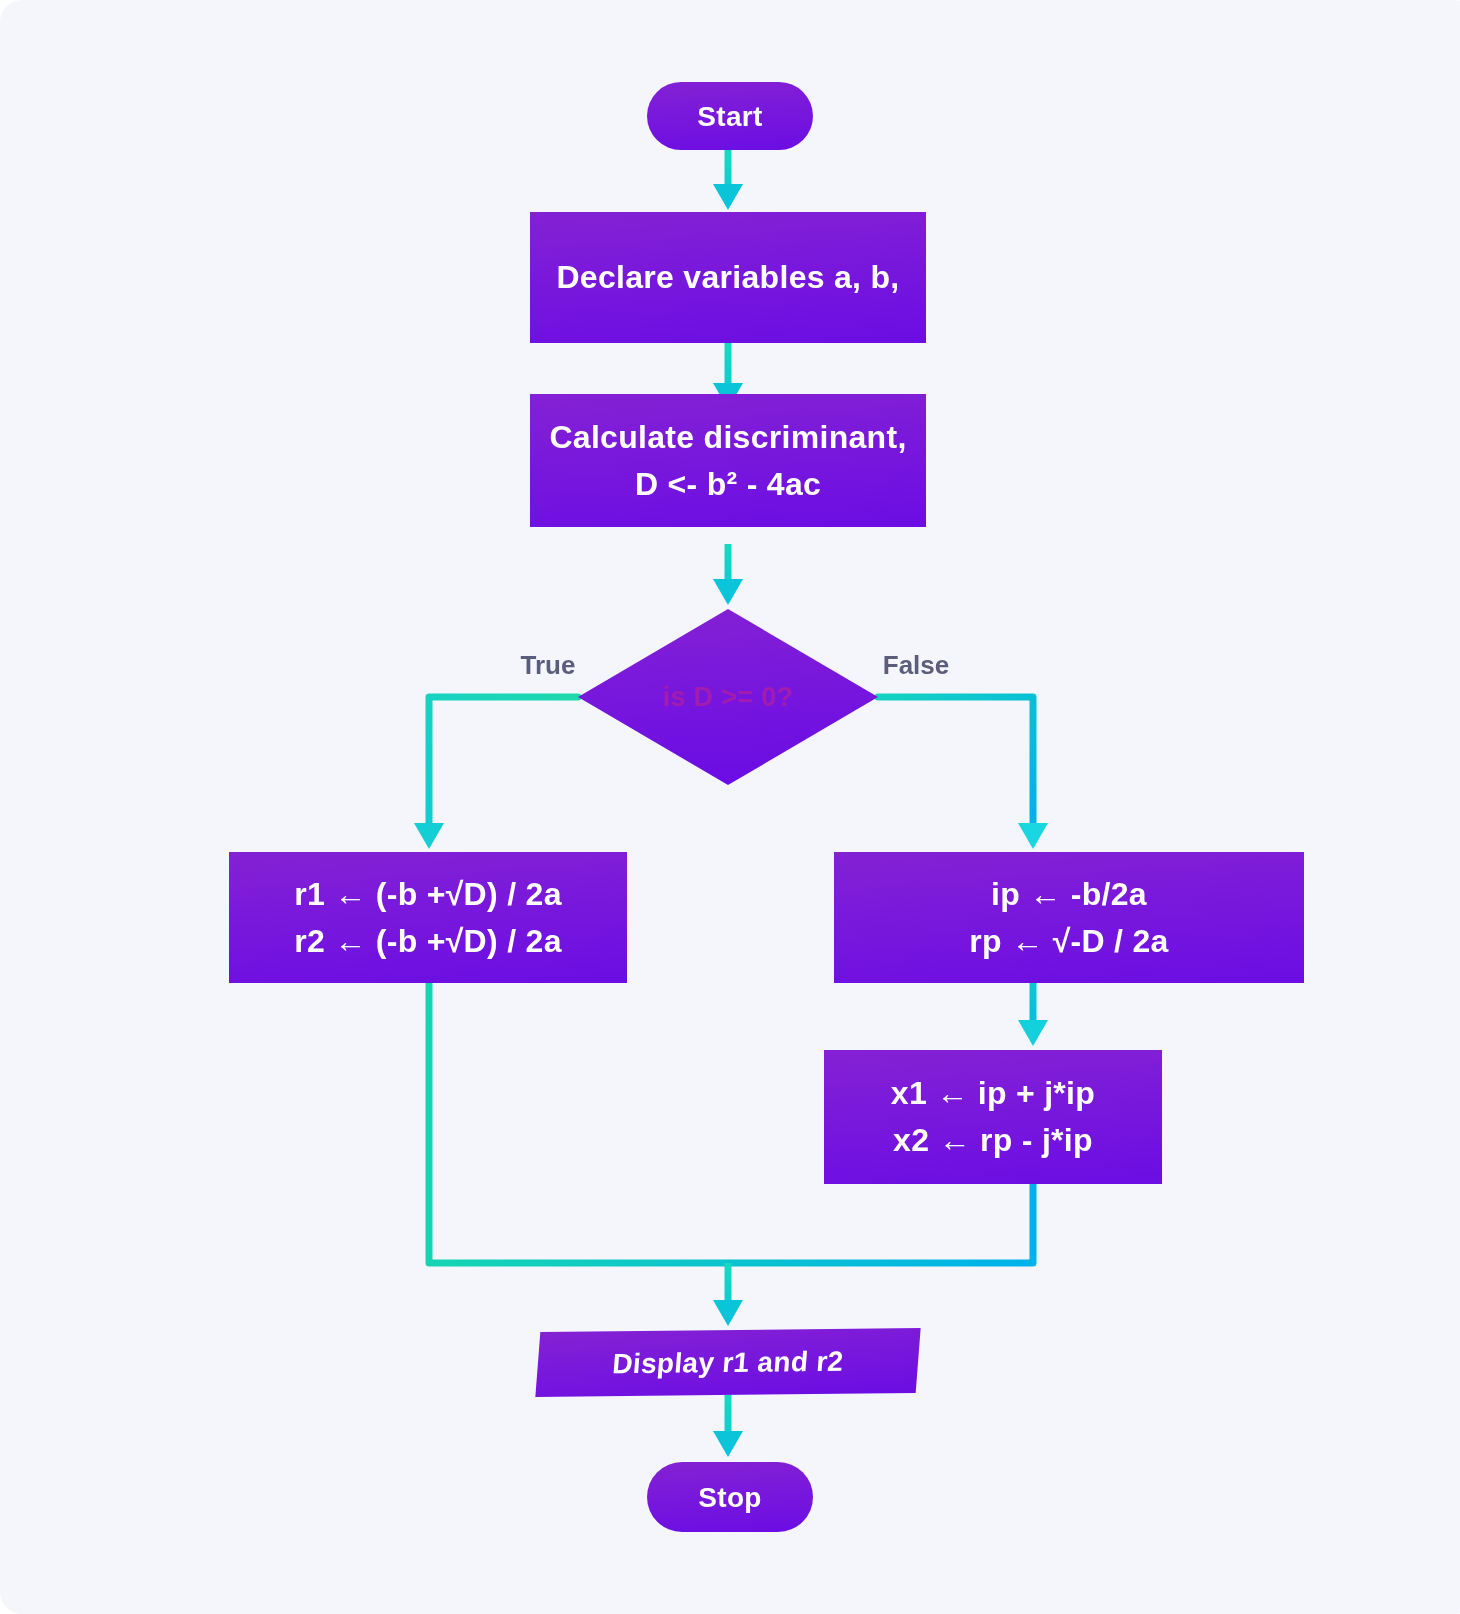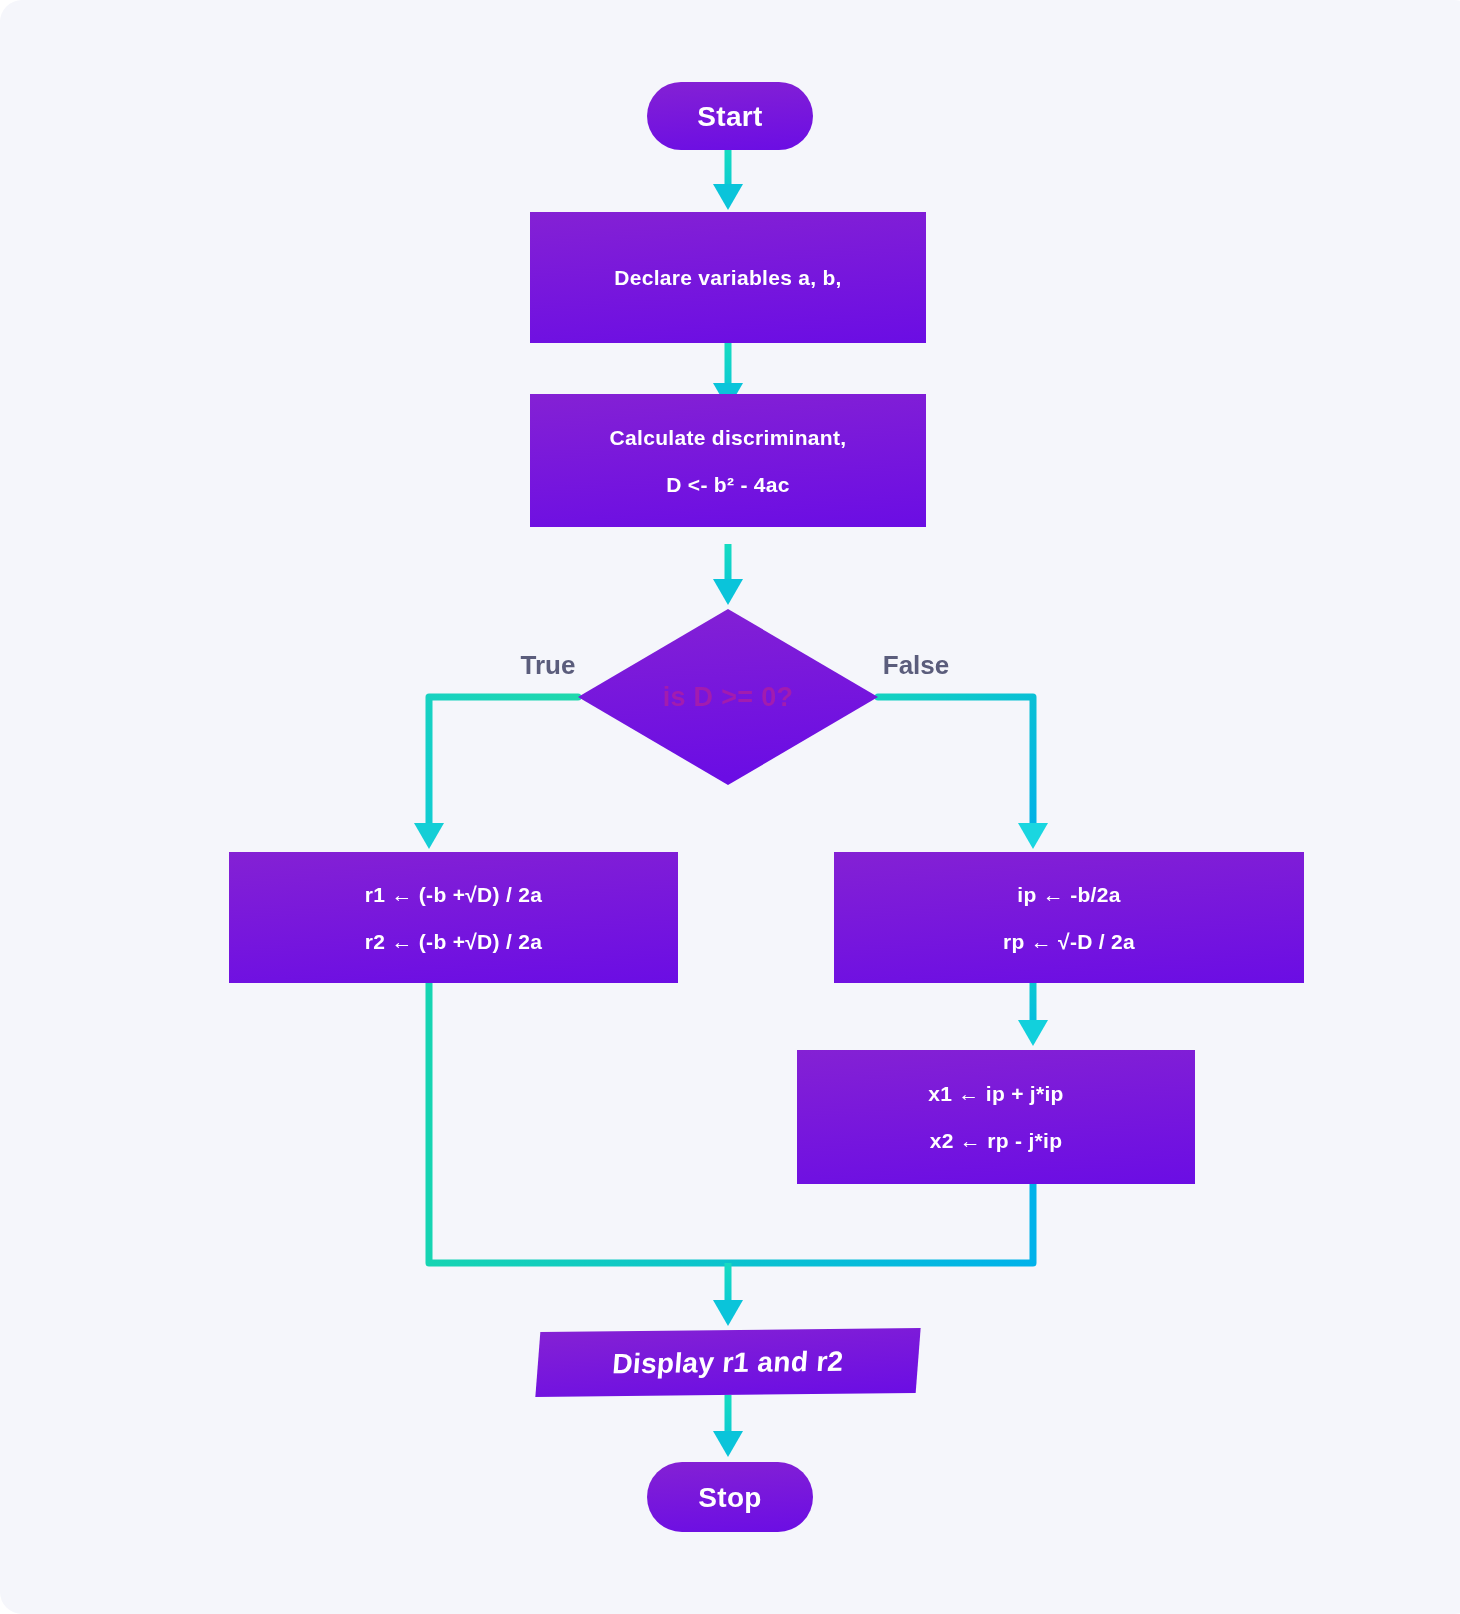--- a/index.html
+++ b/index.html
@@ -7,21 +7,21 @@
     position:relative;width:1460px;height:1614px;overflow:hidden;
     background:#f5f6fb;border-radius:22px;
     font-family:"Liberation Sans",sans-serif;
     padding-left:16px;
   }
   .connectors{position:absolute;left:0;top:0;width:1460px;height:1614px;}
   .node{
     position:absolute;display:flex;flex-direction:column;justify-content:center;
     align-items:center;text-align:center;color:#ffffff;
     background:linear-gradient(176deg,#8421d4 0%,#6b0de4 100%);
-    font-size:21px;font-weight:600;line-height:47px;letter-spacing:.3px;
+    font-size:32px;font-weight:600;line-height:47px;letter-spacing:.3px;
   }
   .pill{border-radius:36px;font-size:28px;}
   .para{transform:skewX(-5deg) rotate(-0.6deg);font-size:28px;}
   .diamond-label{
     position:absolute;background:none;display:flex;align-items:center;justify-content:center;
     color:#a21caf;font-size:27px;font-weight:600;letter-spacing:.3px;
   }
   .branch-label{
     position:absolute;width:120px;text-align:center;color:#5b5d7c;
     font-size:26px;font-weight:600;
@@ -129,31 +129,31 @@
     <span>D &lt;- b² - 4ac</span>
   </div>
 
   <div class="diamond-label" style="left:578px;top:609px;width:300px;height:176px">
     <span>is D &gt;= 0?</span>
   </div>
 
   <div class="branch-label" style="left:488px;top:650px">True</div>
   <div class="branch-label" style="left:856px;top:650px">False</div>
 
-  <div class="node" style="left:229px;top:852px;width:449px;height:131px">
+  <div class="node" style="left:229px;top:852px;width:398px;height:131px">
     <span>r1 ← (-b +√D) / 2a</span>
     <span>r2 ← (-b +√D) / 2a</span>
   </div>
 
   <div class="node" style="left:834px;top:852px;width:470px;height:131px">
     <span>ip ← -b/2a</span>
     <span>rp ← √-D / 2a</span>
   </div>
 
-  <div class="node" style="left:797px;top:1050px;width:398px;height:134px">
+  <div class="node" style="left:824px;top:1050px;width:338px;height:134px">
     <span>x1 ← ip + j*ip</span>
     <span>x2 ← rp - j*ip</span>
   </div>
 
   <div class="node para" style="left:538px;top:1330px;width:380px;height:65px">
     <span>Display r1 and r2</span>
   </div>
 
   <div class="node pill" style="left:647px;top:1462px;width:166px;height:70px">
     <span>Stop</span>

